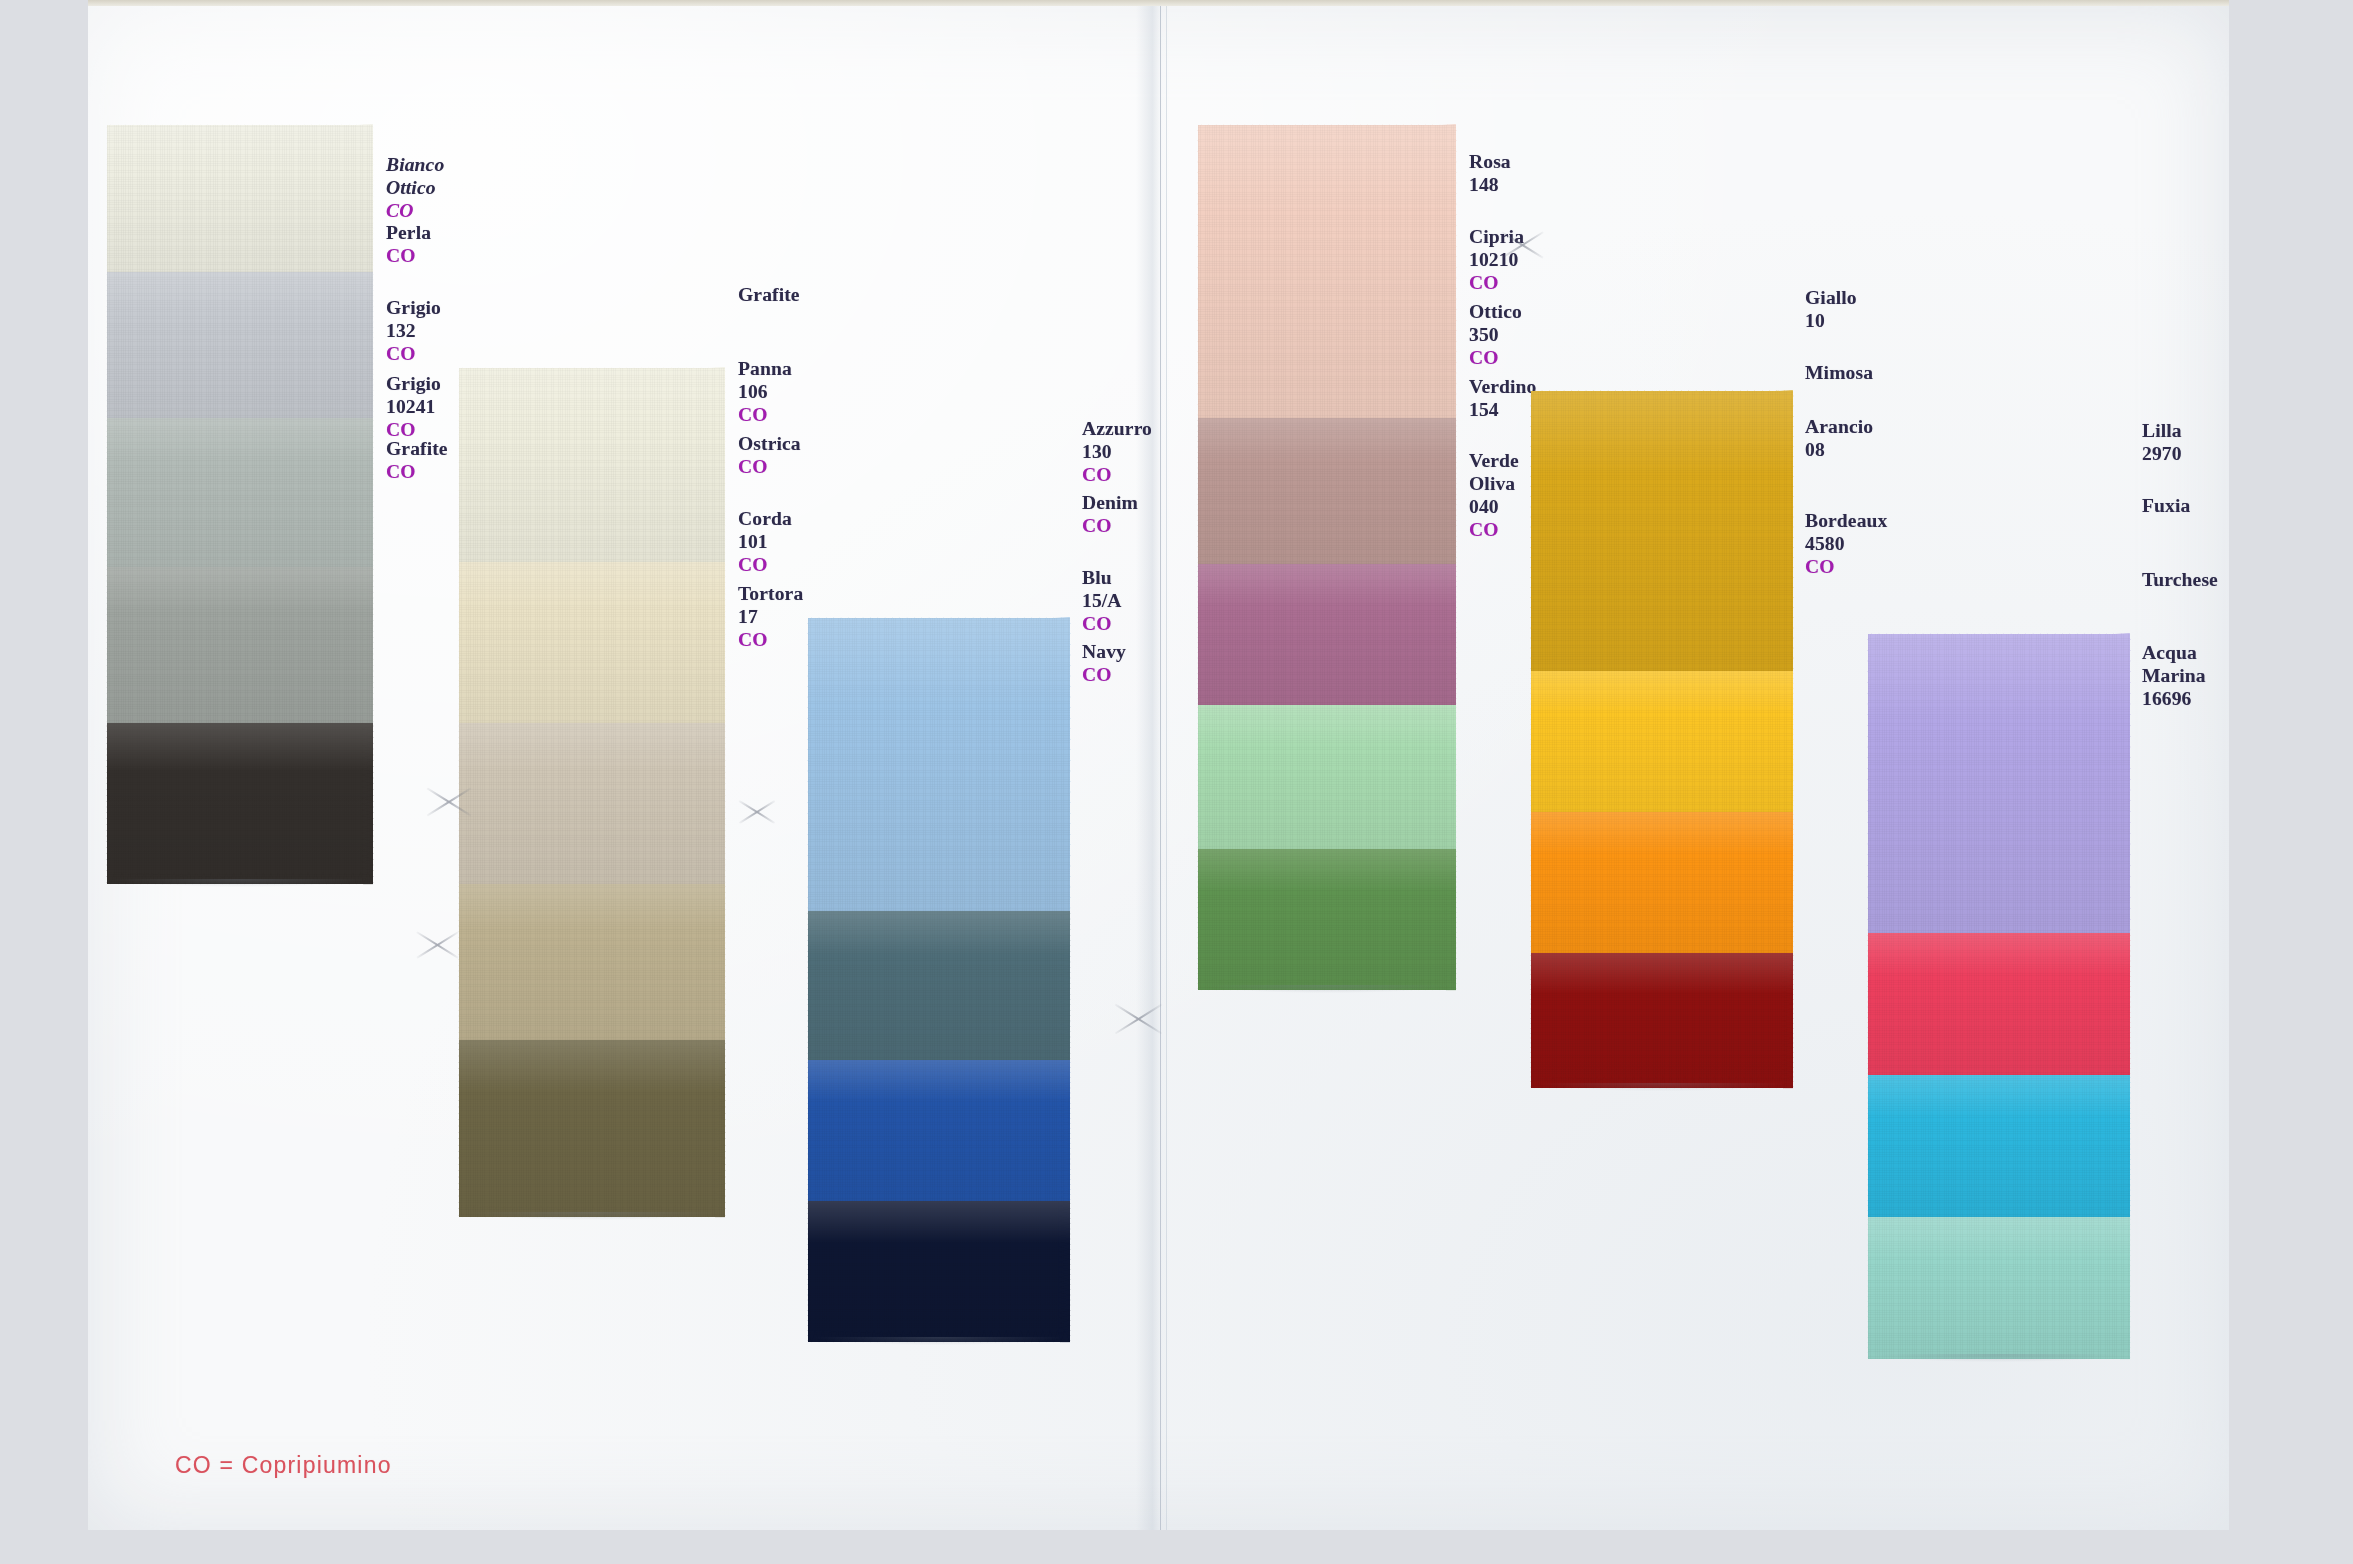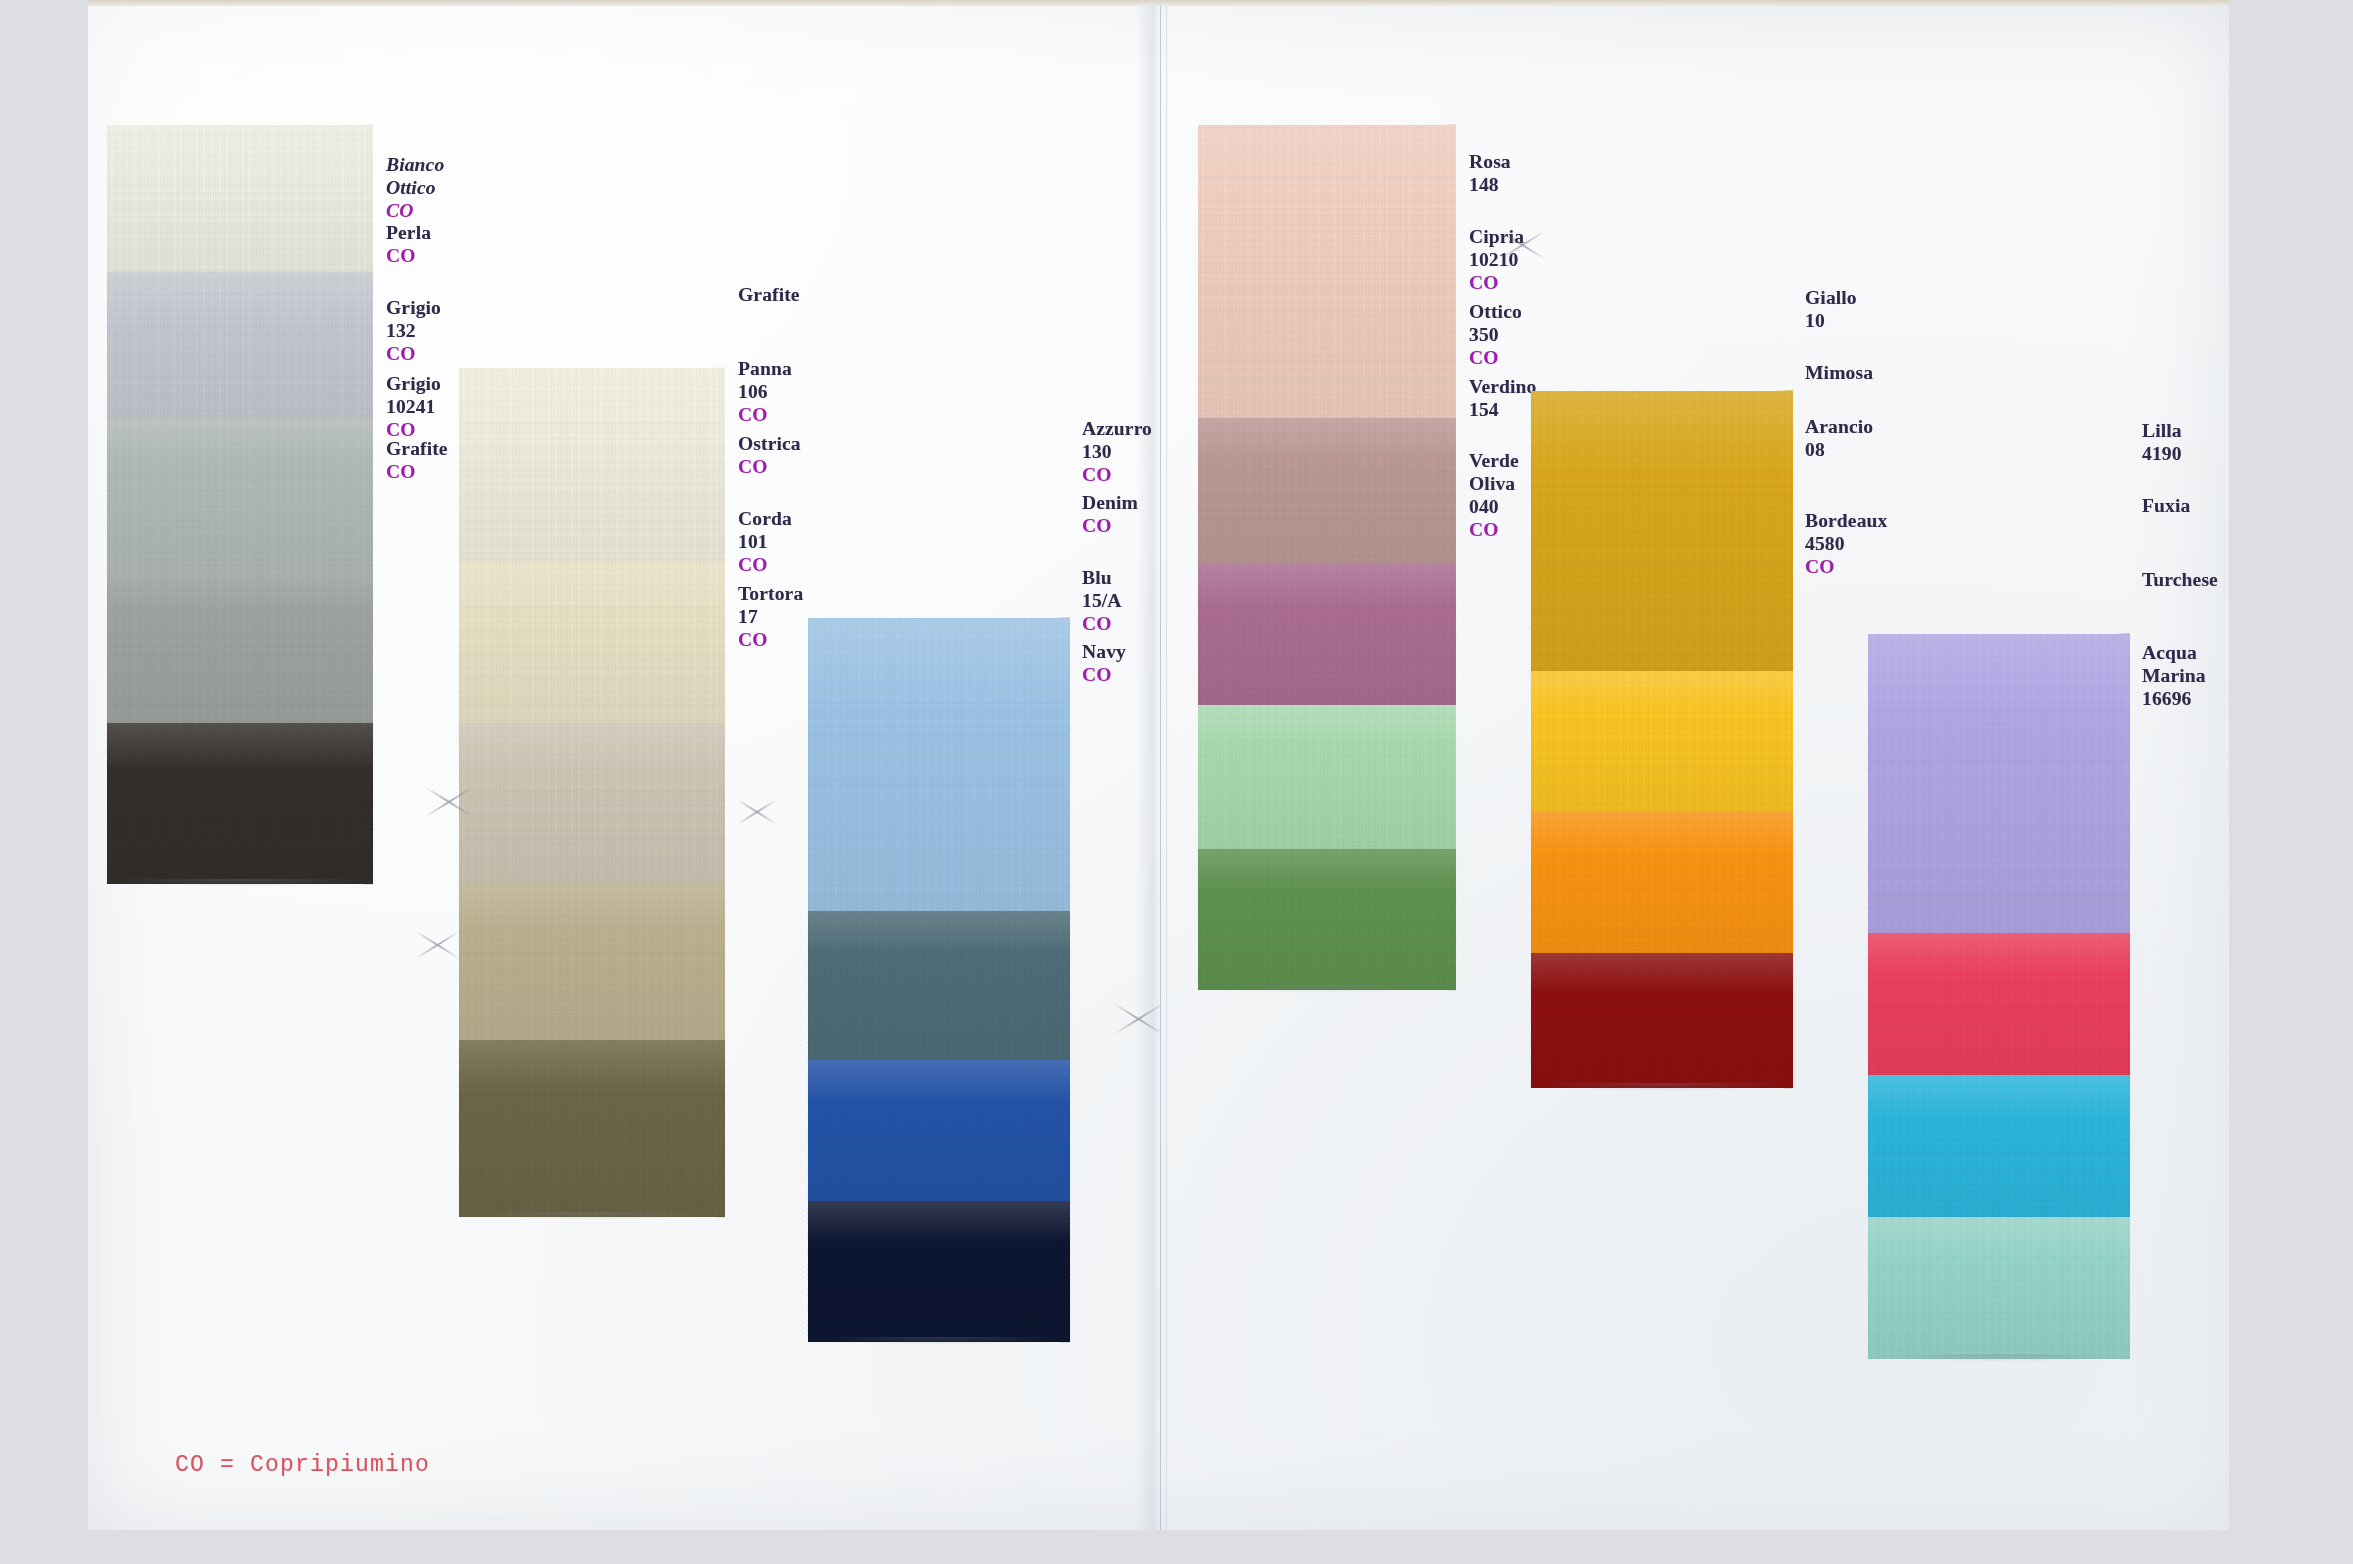--- a/index.html
+++ b/index.html
@@ -114,21 +114,21 @@
     white-space:nowrap;
     text-shadow:0 0 0.8px rgba(45,42,74,.25);
   }
   .label .nm{display:block;font-weight:600;}
   .label .cd{display:block;font-weight:600;}
   .label .co{display:block;color:#a21caf;font-weight:600;}
 
   
   .legend{
     position:absolute;left:175px;top:1452px;
-    font-family:Liberation Mono, monospace;
+    font-family:Liberation Sans, sans-serif;
     font-size:23px;color:#d9525e;letter-spacing:1.2px;
     text-shadow:0 0 0.8px rgba(217,82,94,.3);
   }
 
   
   .xmark{position:absolute;opacity:.55;}
   .xmark span{
     position:absolute;left:0;top:50%;height:1.6px;width:100%;
     background:linear-gradient(90deg,rgba(120,126,140,.1),rgba(96,102,118,.95),rgba(120,126,140,.1));
     border-radius:1.6px;
@@ -440,21 +440,21 @@
           <div class="zig-l" style="background: rgb(150, 213, 201);"></div>
           <div class="zig-r" style="background: rgb(150, 213, 201);"></div>
           <div class="zig-t" style="top: auto; bottom: -0.8px; transform: scaleY(-1); background: rgb(150, 213, 201);"></div>
           <div class="weave"></div>
           <div class="sheen"></div>
         </div>
         <div class="sw-shadow"></div>
       </div>
       <div class="label" style="left: 2142px; top: 419px;">
         <span class="nm">Lilla</span>
-        <span class="cd">4190</span>
+        <span class="cd">2970</span>
       </div>
       <div class="label" style="left: 2142px; top: 494px;">
         <span class="nm">Fuxia</span>
       </div>
       <div class="label" style="left: 2142px; top: 568px; text-align: right;">
         <span class="nm">Turchese</span>
       </div>
       <div class="label" style="left: 2142px; top: 641px;">
         <span class="nm" style="white-space: pre-line;">Acqua
 Marina</span>

